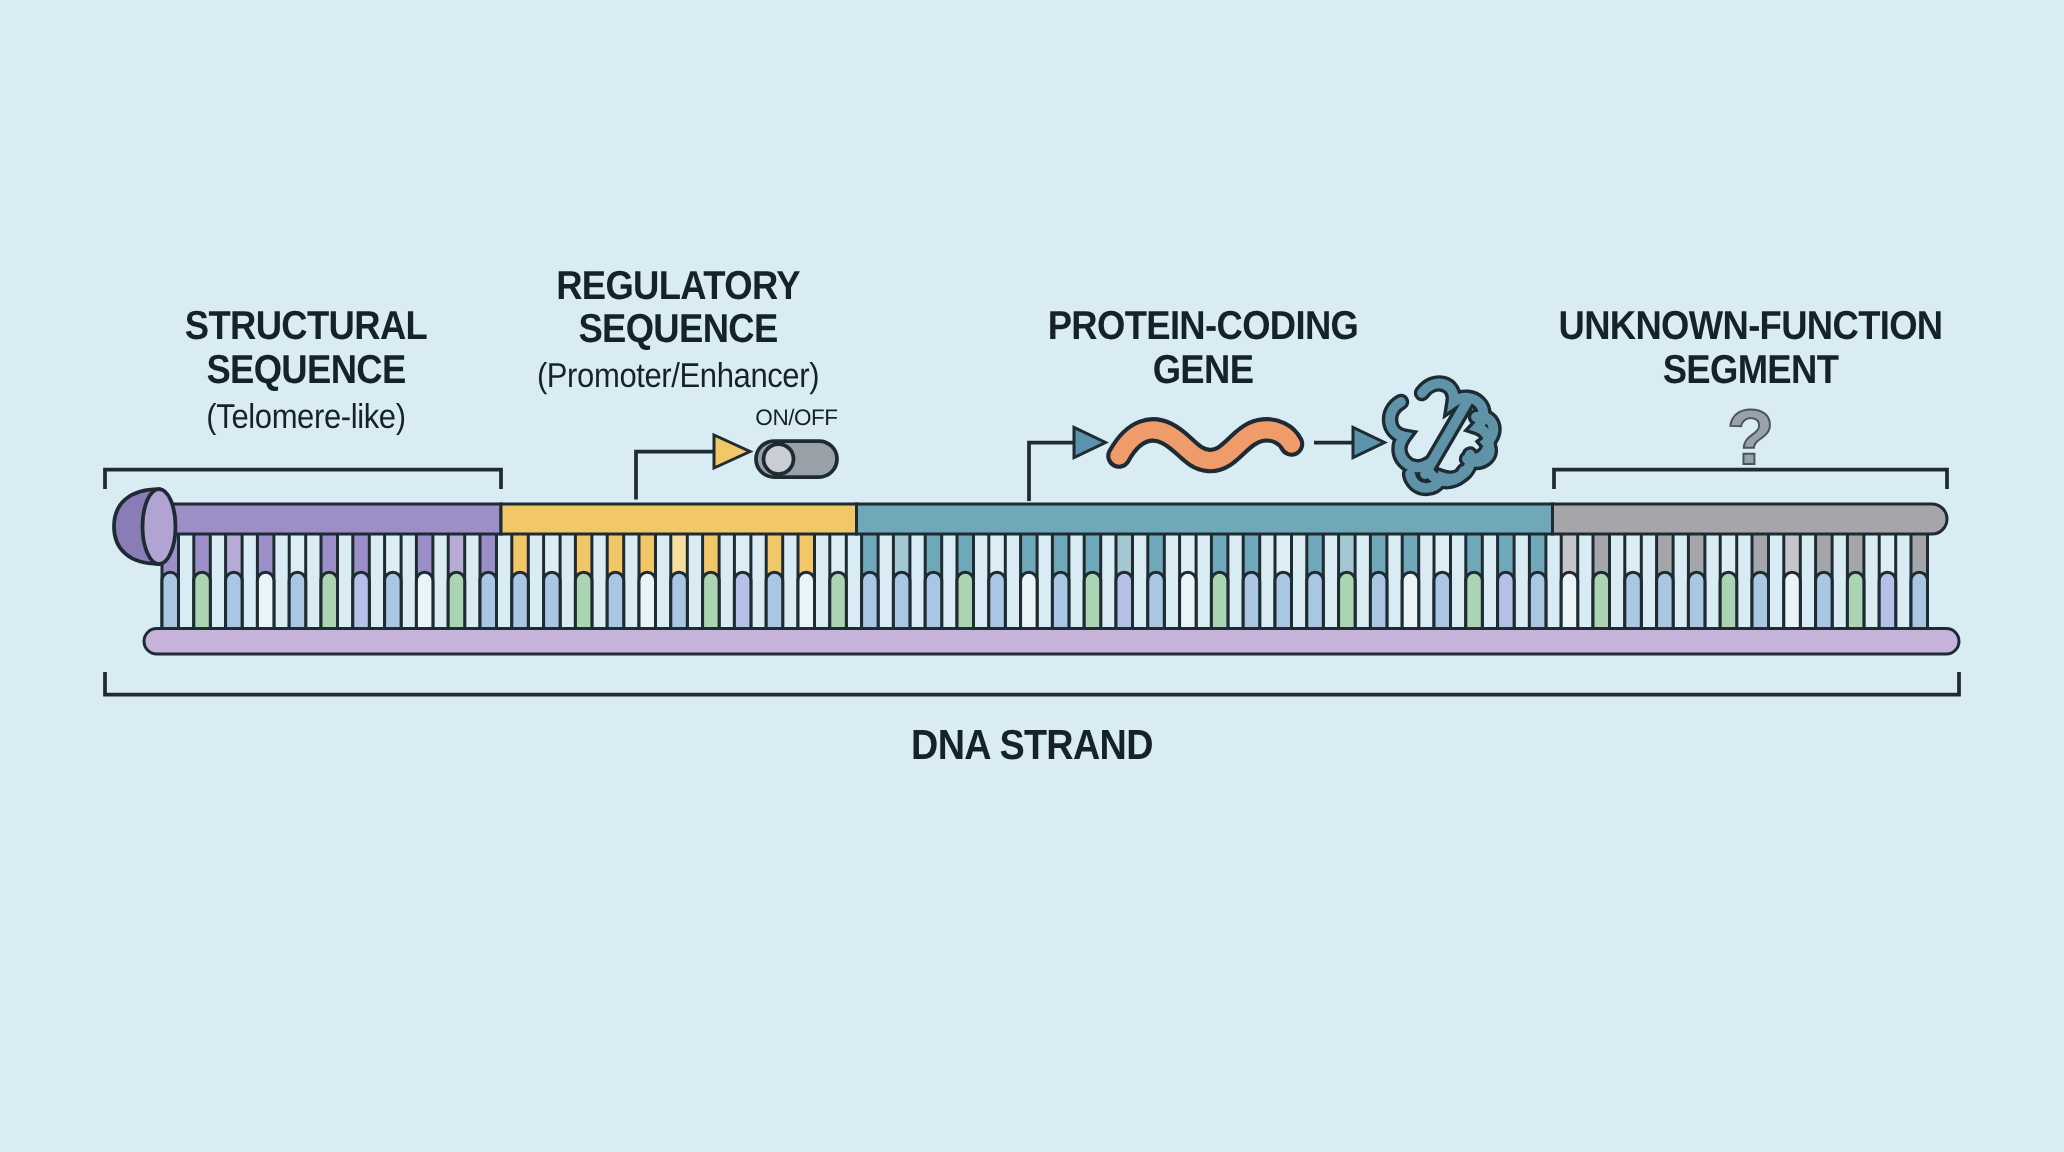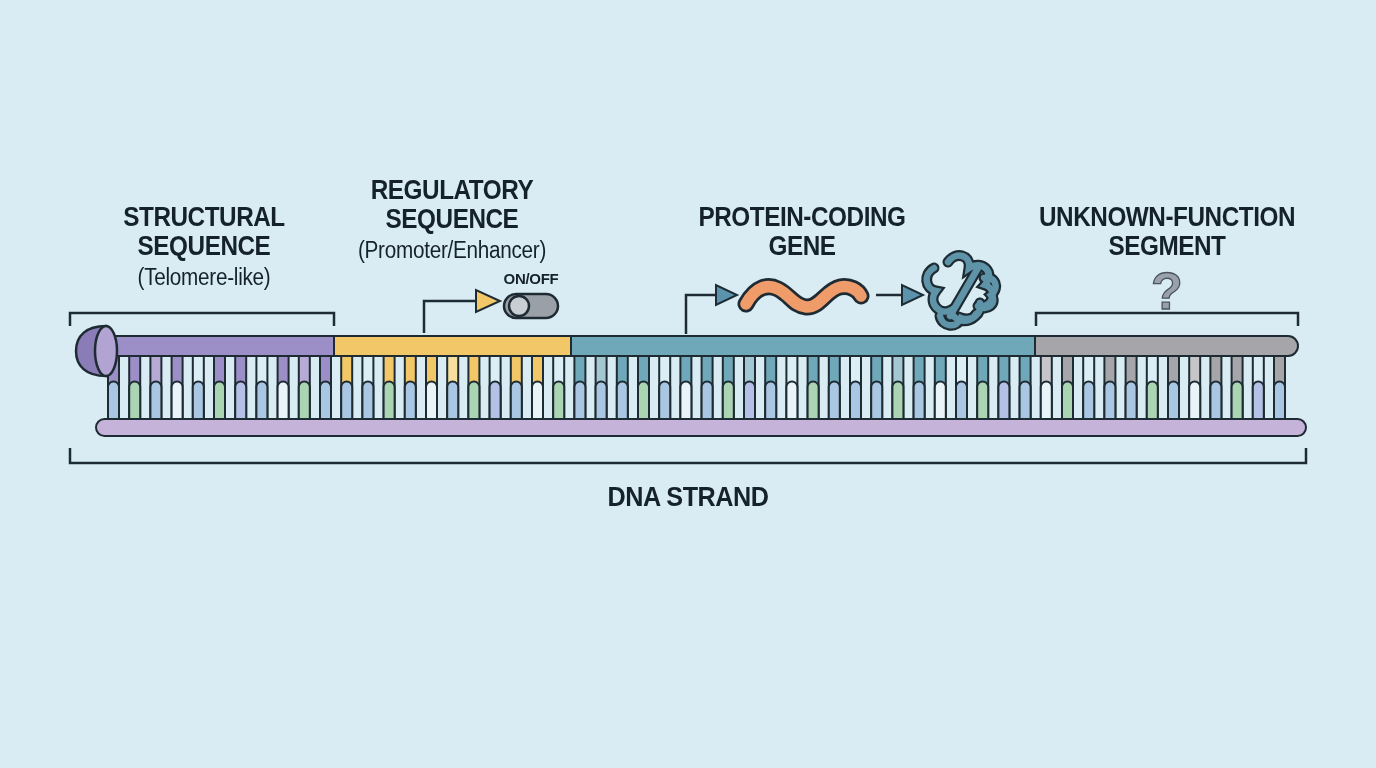--- a/index.html
+++ b/index.html
@@ -18,21 +18,21 @@
     line-height:1.09;
   }
   .seg-label .hd{
     font-size:27px;font-weight:700;letter-spacing:-0.5px;display:block;
   }
   .seg-label .sub{
     font-size:23px;font-weight:400;letter-spacing:-0.3px;display:block;margin-top:3px;
   }
   .onoff{
     position:absolute;width:90px;text-align:center;
-    font-size:15px;font-weight:700;color:#15222b;letter-spacing:-0.3px;
+    font-size:15px;font-weight:400;color:#15222b;letter-spacing:-0.3px;
   }
   .strand-label{
     position:absolute;width:340px;text-align:center;
     font-size:28px;font-weight:700;color:#15222b;letter-spacing:-0.5px;
     transform:scaleX(0.9);transform-origin:50% 50%;
   }
 </style>
 </head>
 <body>
 

